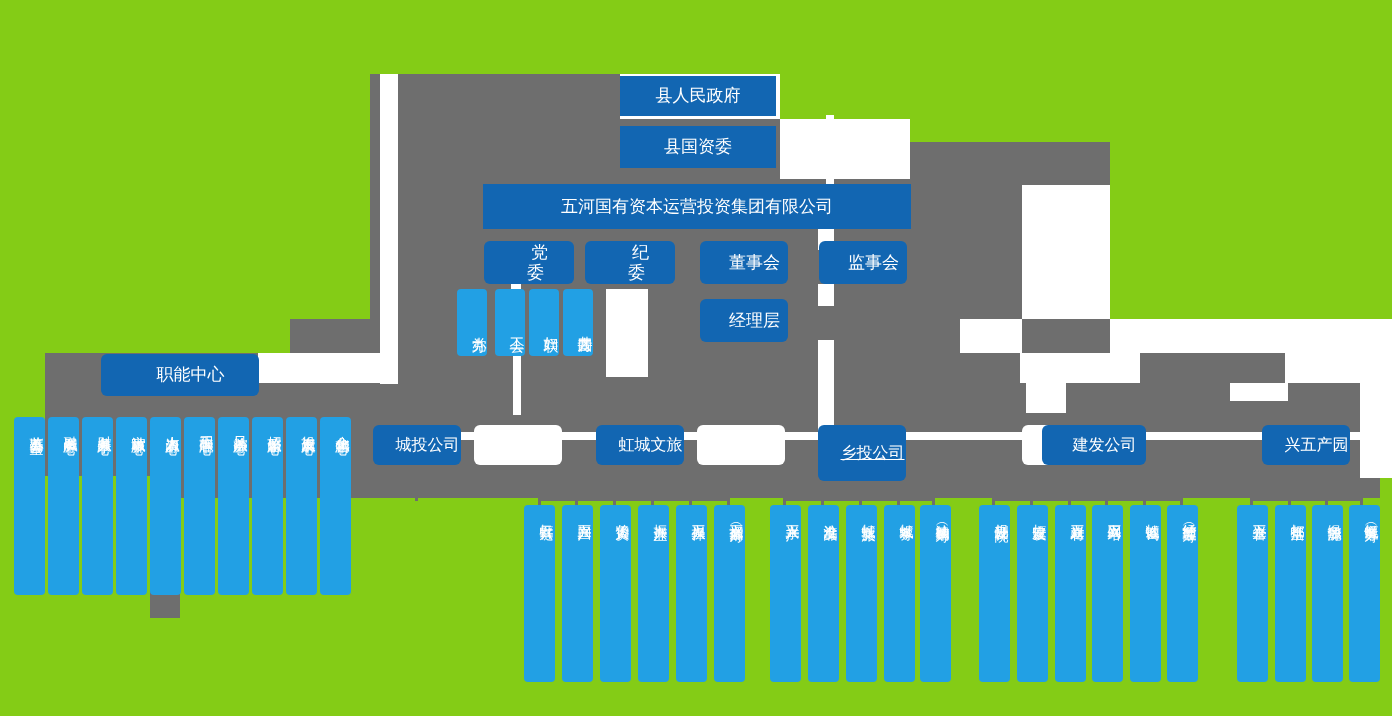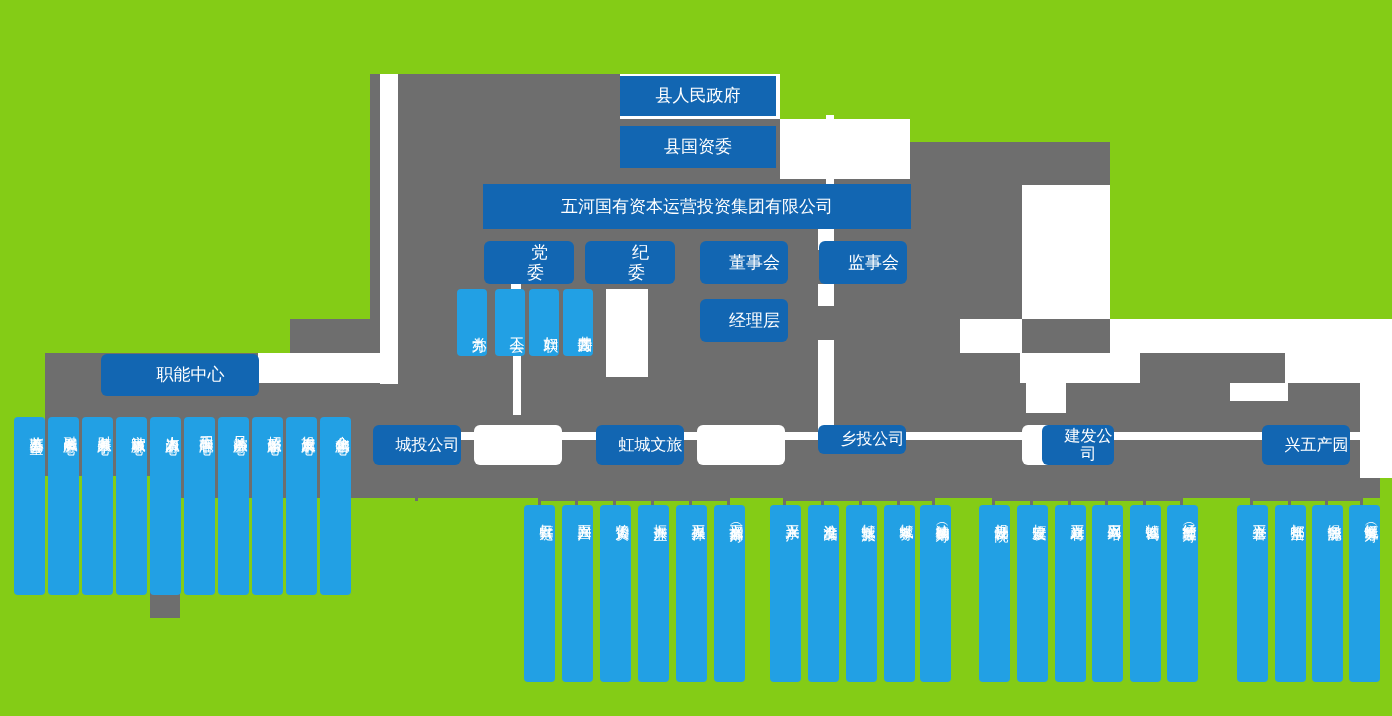--- a/index.html
+++ b/index.html
@@ -164,25 +164,25 @@
   <div class="box light r4 vert t14" style="left:320px;top:417px;width:31px;height:178px;">企化营销中心</div>
 
   <div class="box dark r6 t16" style="left:373px;top:425px;width:88px;height:40px;">城投公司</div>
 
   <div class="box blank r6" style="left:474px;top:425px;width:88px;height:40px;"></div>
 
   <div class="box dark r6 t16" style="left:596px;top:425px;width:88px;height:40px;">虹城文旅</div>
 
   <div class="box blank r6" style="left:697px;top:425px;width:88px;height:40px;"></div>
 
-  <div class="box dark r6 t16" style="left:818px;top:425px;width:88px;height:29px;">乡投公司</div>
+  <div class="box dark r6 t16" style="left:818px;top:425px;width:88px;height:56px;text-decoration:underline;">乡投公司</div>
 
   <div class="box blank r6" style="left:1022px;top:425px;width:62px;height:40px;"></div>
 
-  <div class="box dark r6 t16" style="left:1042px;top:425px;width:72px;height:40px;">建发公司</div>
+  <div class="box dark r6 t16" style="left:1042px;top:425px;width:104px;height:40px;">建发公司</div>
 
   <div class="box dark r6 t16" style="left:1262px;top:425px;width:88px;height:40px;">兴五产园</div>
 
   <div class="ln" style="left:538px;top:498px;width:3px;height:17px;"></div>
   <div class="ln" style="left:575px;top:498px;width:3px;height:17px;"></div>
   <div class="ln" style="left:613px;top:498px;width:3px;height:17px;"></div>
   <div class="ln" style="left:651px;top:498px;width:3px;height:17px;"></div>
   <div class="ln" style="left:689px;top:498px;width:3px;height:17px;"></div>
   <div class="ln" style="left:727px;top:498px;width:3px;height:17px;"></div>
 

